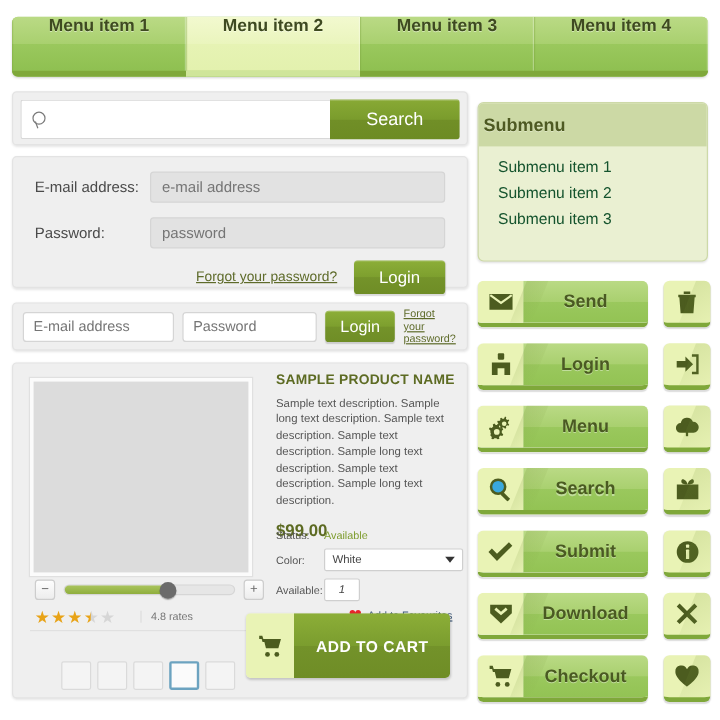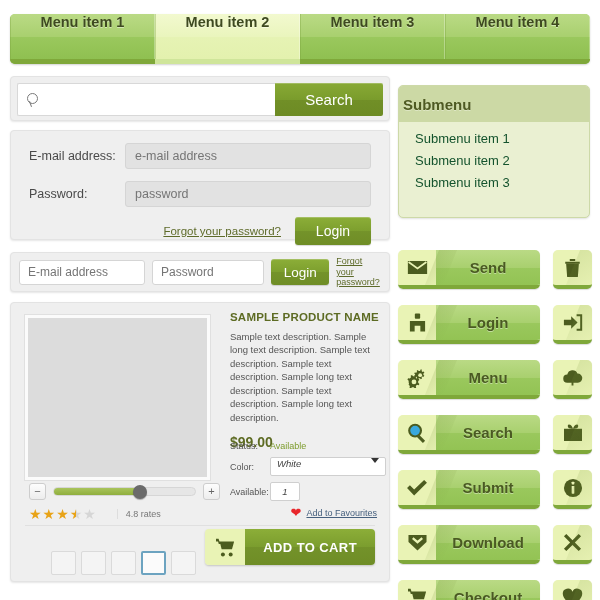--- a/index.html
+++ b/index.html
@@ -139,21 +139,21 @@
   }
   .product-desc { font-size: 9.5px; color: #555; line-height: 1.42; }
   .product-price { font-size: 14px; font-weight: bold; color: #5d6b23; margin-top: 10px; }
 
   .attr-rows { position: absolute; left: 219px; top: 138px; width: 160px; font-size: 9px; color: #555; }
   .attr-row { display: flex; align-items: center; margin-bottom: 6px; }
   .attr-label { width: 40px; color: #555; }
   .attr-value-available { color: #7d9c2d; }
   .select-box {
     width: 116px; height: 19px; background: #fff; border: 1px solid #cfcfcf; border-radius: 2px;
-    display: flex; align-items: flex-start; padding: 0 6px; font-style: italic; font-size: 9.5px;
+    display: flex; align-items: center; padding: 0 6px; font-size: 9.5px;
     color: #444; cursor: pointer; justify-content: space-between;
   }
   .caret { width: 0; height: 0; border-left: 4px solid transparent; border-right: 4px solid transparent;
     border-top: 5px solid #333; }
   .qty-box {
     width: 30px; height: 19px; background: #fff; border: 1px solid #cfcfcf; border-radius: 2px;
     text-align: center; font-style: italic; font-size: 9.5px; color: #444;
     font-family: "Liberation Sans", sans-serif; outline: none;
   }
 
@@ -189,21 +189,21 @@
 
   
   .fav-row { position: absolute; right: 12px; top: 203px; display: flex; align-items: center; gap: 5px; }
   .heart-red { color: #e8262b; font-size: 13px; line-height: 1; }
   .fav-link { font-size: 9px; color: #46607e; text-decoration: underline; cursor: pointer; }
 
   .divider { position: absolute; left: 14px; right: 14px; top: 222px; height: 1px; background: #e0e0e0; }
 
   
   .addcart {
-    position: absolute; right: 14px; bottom: 16px; height: 36px;
+    position: absolute; right: 14px; bottom: 16px; height: 54px;
     display: flex; align-items: stretch; border-radius: 4px; overflow: hidden;
     cursor: pointer; box-shadow: 0 1px 2px rgba(0,0,0,0.18);
   }
   .addcart-icon {
     width: 40px; background: #e9f3b5; display: flex; align-items: center; justify-content: center;
     position: relative;
   }
   .addcart-label {
     padding: 0 18px; display: flex; align-items: center;
     background: linear-gradient(to bottom, #8cae38 0%, #7b9d2e 50%, #73922a 51%, #6f8d26 100%);
@@ -222,21 +222,21 @@
     text-shadow: 0 1px 0 rgba(255,255,255,0.35);
   }
   .submenu-list { padding: 9px 0 0 16px; }
   .submenu-link {
     display: block; font-size: 13px; color: #14532d; 
     margin-bottom: 7px; cursor: pointer;
   }
 
   
   .btn-grid { position: absolute; left: 398px; top: 234px; width: 194px; }
-  .btn-row { display: flex; align-items: center; margin-bottom: 13px; margin-top: 16px; }
+  .btn-row { display: flex; align-items: center; margin-bottom: 13px; }
   .big-btn {
     width: 142px; height: 39px; display: flex; align-items: stretch;
     border-radius: 5px; overflow: hidden; cursor: pointer; position: relative;
     box-shadow: 0 1px 1px rgba(0,0,0,0.14);
     border-bottom: 4px solid #7fa83a;
   }
   .big-btn-icon {
     width: 38px; background: #e9f3b5; display: flex; align-items: center; justify-content: center;
     position: relative; flex: none;
   }

